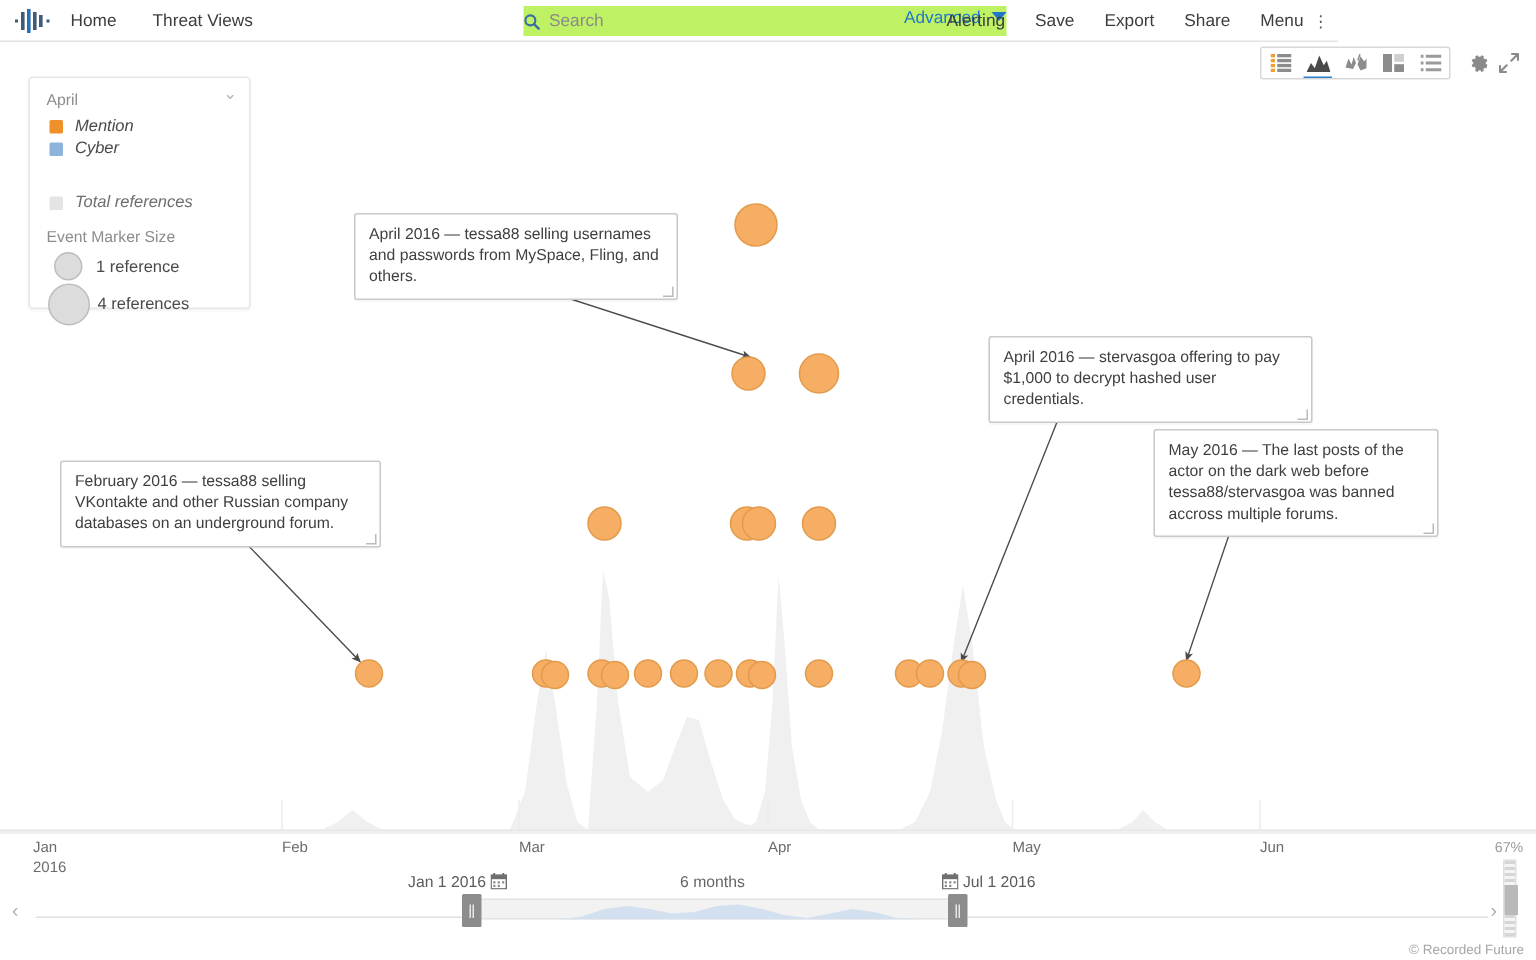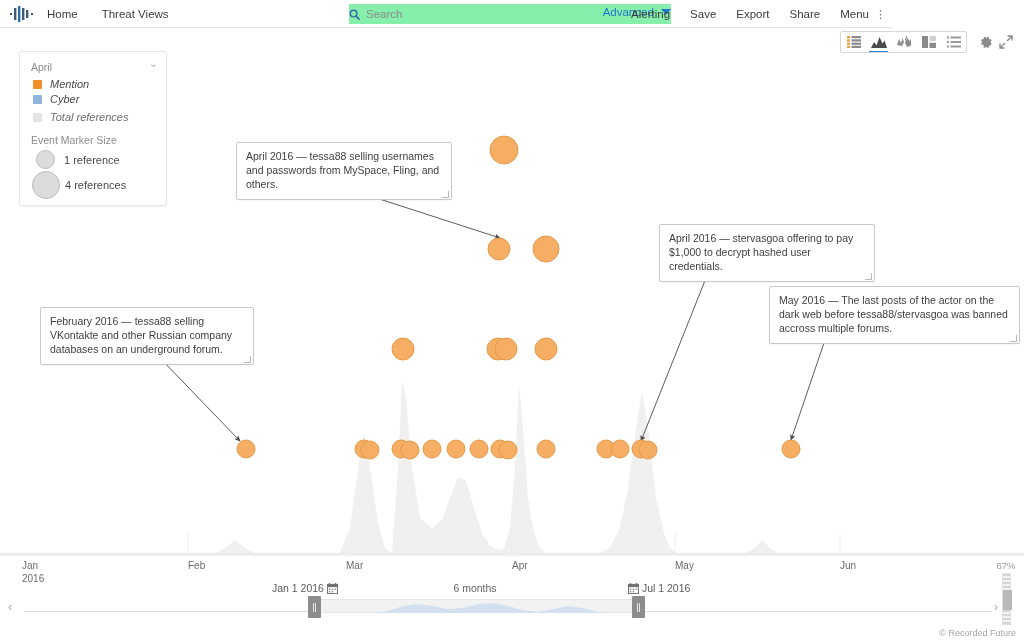--- a/index.html
+++ b/index.html
@@ -23,21 +23,21 @@
   .nav-link {
     font-size: 11.5px; color: #3c3c3c; margin-left: 7px;
     padding: 3px 5px; cursor: pointer; white-space: nowrap;
   }
   .nav-left { display: flex; align-items: center; }
   .nav-threat { margin-left: 14px; }
 
   .searchwrap {
     position: absolute; left: 349px; top: 4px; width: 322px; height: 20px;
     display: flex; align-items: center;
-    background: #86efac;
+    background: #bef264;
   }
   .search-icon { width: 11px; height: 11px; flex: none; margin-right: 4px; }
   .search-input {
     border: none; outline: none; font-size: 11.5px;
     font-family: "Liberation Sans", sans-serif;
     color: #555; width: 190px; background: transparent;
   }
   .search-input::placeholder { color: #8a8a8a; }
   .advanced {
     position: absolute; right: 0; top: 2px;
@@ -279,21 +279,21 @@
     <div class="legend-head">April</div>
 
     <div class="legend-row">
       <span class="swatch" style="background:#F0902B"></span>
       <span class="legend-label">Mention</span>
     </div>
     <div class="legend-row">
       <span class="swatch" style="background:#8FB4DB"></span>
       <span class="legend-label">Cyber</span>
     </div>
-    <div class="legend-row" style="margin-top:6px">
+    <div class="legend-row" style="margin-top:24px">
       <span class="swatch" style="background:#E4E4E4"></span>
       <span class="legend-label muted">Total references</span>
     </div>
 
     <div class="legend-head2">Event Marker Size</div>
     <div class="size-row">
       <span class="size-dot" style="width:19px;height:19px;margin:0 9px 0 5px"></span>
       <span class="size-label">1 reference</span>
     </div>
     <div class="size-row">
@@ -349,21 +349,21 @@
           <circle cx="641" cy="421" r="9" fill="#F5AE63" stroke="#E39A4A" stroke-width="1"></circle>
           <circle cx="648" cy="422" r="9" fill="#F5AE63" stroke="#E39A4A" stroke-width="1"></circle>
           <circle cx="791" cy="421" r="9" fill="#F5AE63" stroke="#E39A4A" stroke-width="1"></circle>
         </g>
     </svg>
   </div>
 
   <div id="callout-host">
       <div class="callout" style="left: 236px; top: 142px; width: 216px; min-height: 40px;"><span>April 2016 — tessa88 selling usernames and passwords from MySpace, Fling, and others.</span><span class="grip"></span></div>
       <div class="callout" style="left: 659px; top: 224px; width: 216px; min-height: 38px;"><span>April 2016 — stervasgoa offering to pay $1,000 to decrypt hashed user credentials.</span><span class="grip"></span></div>
-      <div class="callout" style="left: 769px; top: 286px; width: 251px; min-height: 50px;"><span>May 2016 — The last posts of the actor on the dark web before tessa88/stervasgoa was banned accross multiple forums.</span><span class="grip"></span></div>
+      <div class="callout" style="left: 769px; top: 286px; width: 190px; min-height: 50px;"><span>May 2016 — The last posts of the actor on the dark web before tessa88/stervasgoa was banned accross multiple forums.</span><span class="grip"></span></div>
       <div class="callout" style="left: 40px; top: 307px; width: 214px; min-height: 50px;"><span>February 2016 — tessa88 selling VKontakte and other Russian company databases on an underground forum.</span><span class="grip"></span></div>
     </div>
 
   <div class="axis">
     <div id="axis-ticks">
         <div class="axis-tick" style="left: 22px;">
           <div>Jan</div>
           <div>2016</div>
         </div>
         <div class="axis-tick" style="left: 188px;">

